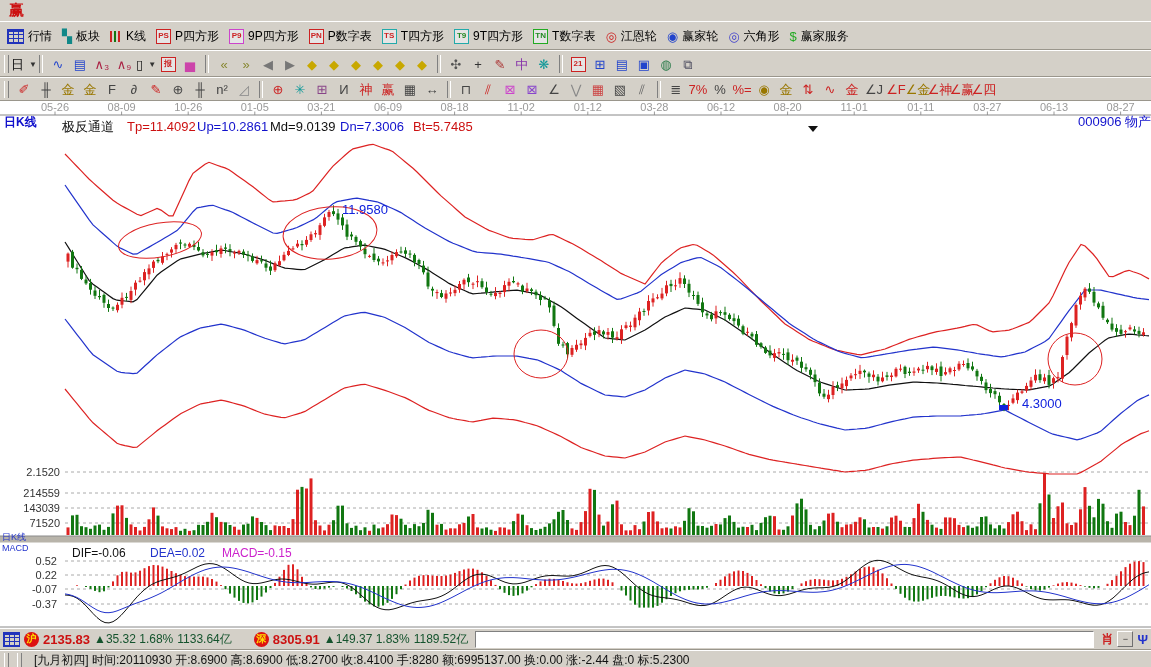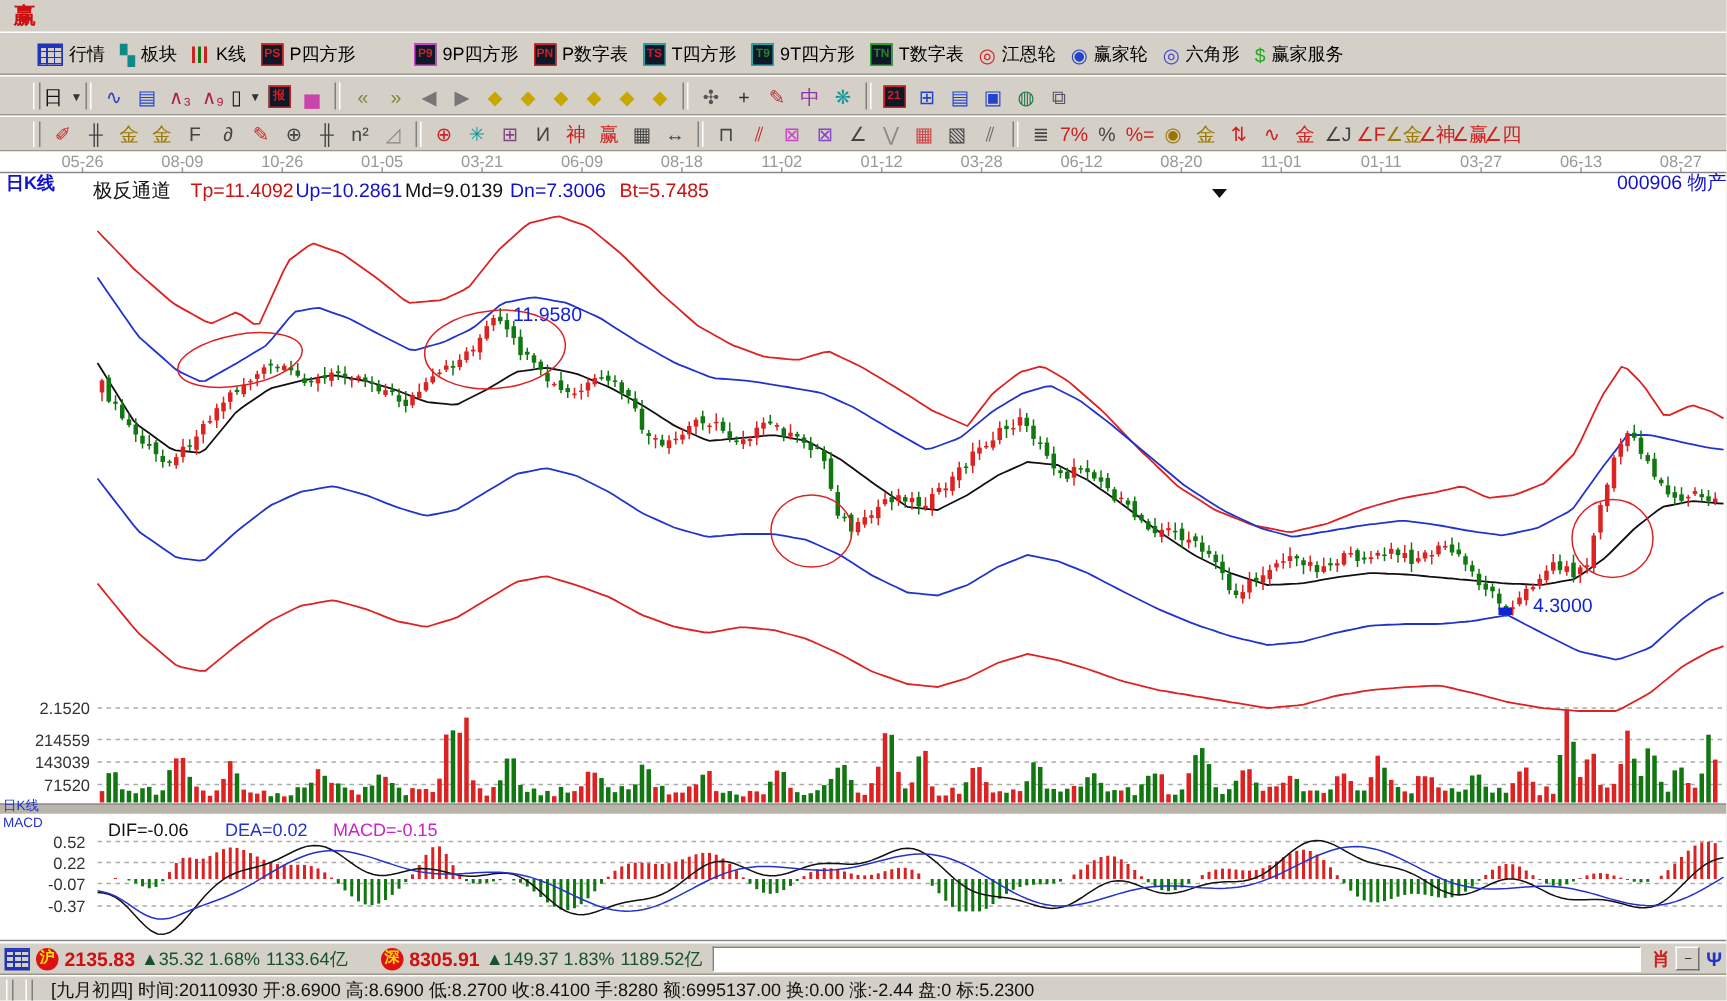--- a/index.html
+++ b/index.html
@@ -1,30 +1,30 @@
 <!DOCTYPE html>
 <html><head>
 <meta charset="utf-8">
 <style>
   html,body{margin:0;padding:0}
   body{width:1151px;height:667px;overflow:hidden;background:#d4d0c8;
        font-family:"Liberation Sans","DejaVu Sans",sans-serif;-webkit-font-smoothing:none}
   .menubar{height:21px;display:flex;align-items:center;padding:0 2px;font-size:13px;color:#000}
   .logo{color:#cc1111;font-weight:bold;font-size:15px;padding:0 7px}
   .menu-item{padding:2px 9px;cursor:default}
-  .toolbar{display:flex;align-items:center;border-top:1px solid #fff;box-shadow:0 -1px 0 #9a968c inset;padding:0 20px}
+  .toolbar{display:flex;align-items:center;border-top:1px solid #fff;box-shadow:0 -1px 0 #9a968c inset;padding:0 2px}
   .tb-main{height:28px}
   .tb-chart{height:26px}
   .tb-draw{height:23px}
   .grip{width:3px;height:70%;border-left:1px solid #fff;border-right:1px solid #808080;margin:0 4px 0 2px}
   .sep{width:2px;height:72%;border-left:1px solid #808080;border-right:1px solid #fff;margin:0 4px}
   .tbtn{display:flex;align-items:center;gap:4px;padding:1px 5px;font-size:12px;white-space:nowrap;cursor:default}
   .tb-chart .tbtn,.tb-draw .tbtn{width:20px;justify-content:center;padding:1px 1px;font-size:12px}
   .icg{font-size:13px;line-height:1}
-  .ibox{width:13px;height:13px;border:1px solid;font-size:8px;font-weight:bold;display:flex;align-items:center;justify-content:center;background:#0f172a;line-height:1}
+  .ibox{width:13px;height:13px;border:1px solid;font-size:8px;font-weight:bold;display:flex;align-items:center;justify-content:center;background:#e5e5e5;line-height:1}
   .ic-candle{width:12px;height:11px;background:repeating-linear-gradient(90deg,#cc2222 0 2px,transparent 2px 4px,#117711 4px 6px,transparent 6px 8px)}
   .dd{font-size:8px;margin-left:1px;color:#333}
   .chart-region{position:relative;height:527px;background:#fff}
   .chart-region svg{position:absolute;left:0;top:0}
   .index-bar{height:20px;display:flex;align-items:center;padding:0 3px;gap:4px;font-size:13px;border-top:1px solid #fff}
   .badge{width:15px;height:15px;min-width:15px;border-radius:50%;background:#dd1111;color:#ffe000;
          font-size:10px;font-weight:bold;display:flex;align-items:center;justify-content:center;line-height:1}
   .idx-val{color:#cc1111;font-weight:bold}
   .idx-chg{color:#14532d;font-size:12px}
   .table-ic{width:15px;height:13px;min-width:15px;border:1px solid #2233bb;
@@ -57,21 +57,21 @@
     </span>
     <span class="tbtn">
       <span class="ic-candle"></span>
       <span>K线</span>
     </span>
     <span class="tbtn">
       <span class="ibox" style="border-color: rgb(204, 34, 34); color: rgb(204, 34, 34);">PS</span>
       <span>P四方形</span>
     </span>
     <span class="tbtn">
-      <span class="ibox" style="border-color: rgb(204, 68, 204); color: rgb(204, 34, 34); margin-left: 29px;">P9</span>
+      <span class="ibox" style="border-color: rgb(204, 68, 204); color: rgb(204, 34, 34);">P9</span>
       <span>9P四方形</span>
     </span>
     <span class="tbtn">
       <span class="ibox" style="border-color: rgb(204, 34, 34); color: rgb(204, 34, 34);">PN</span>
       <span>P数字表</span>
     </span>
     <span class="tbtn">
       <span class="ibox" style="border-color: rgb(34, 170, 170); color: rgb(204, 34, 34); text-align: right;">TS</span>
       <span>T四方形</span>
     </span>

